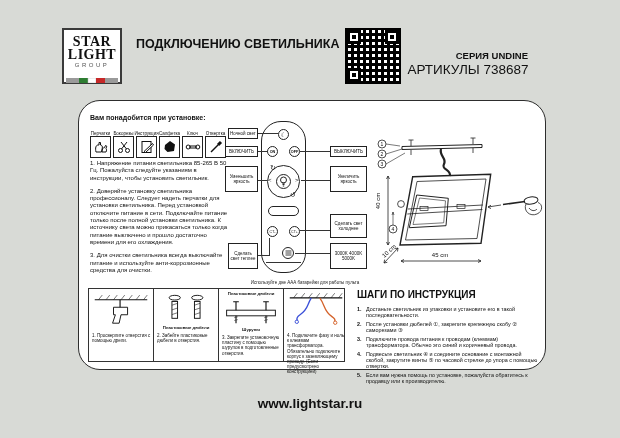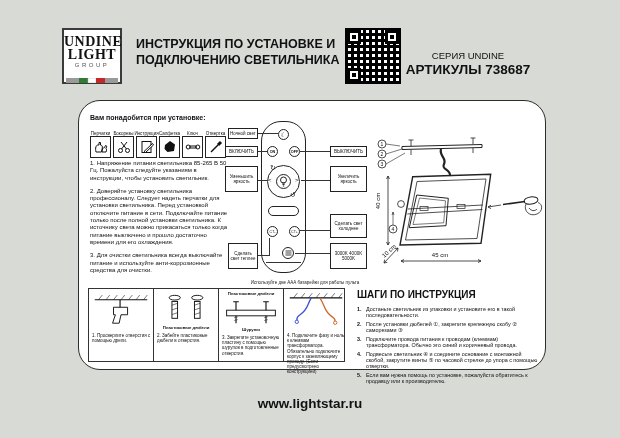--- a/index.html
+++ b/index.html
@@ -14,22 +14,22 @@
   .logo .l1{font-family:"Liberation Serif",serif;font-weight:bold;font-size:14px;line-height:13px;margin-top:5px;letter-spacing:.5px;}
   .logo .l2{font-family:"Liberation Serif",serif;font-weight:bold;font-size:14px;line-height:13px;letter-spacing:.5px;}
   .logo .l3{font-size:6px;letter-spacing:2.5px;color:#555;line-height:8px;}
   .title{left:136px;top:36px;width:220px;font-size:12.5px;font-weight:bold;line-height:16px;}
   .qr{left:345px;top:28px;width:56px;height:56px;
       background:
         repeating-linear-gradient(0deg,#000 0 3px,transparent 3px 6px),
         repeating-linear-gradient(90deg,#000 0 3px,#fff 3px 6px);}
   .finder{position:absolute;width:14px;height:14px;background:#fff;border:3px solid #000;box-sizing:border-box;}
   .finder::after{content:"";position:absolute;left:2px;top:2px;width:4px;height:4px;background:#000;}
-  .series{left:408px;top:50px;width:120px;text-align:center;font-size:9.5px;font-weight:normal;}
-  .articles{left:398px;top:62px;width:140px;text-align:center;font-size:13.5px;font-weight:bold;}
+  .series{left:408px;top:50px;width:120px;text-align:right;font-size:9.5px;font-weight:bold;}
+  .articles{left:398px;top:62px;width:140px;text-align:center;font-size:13.5px;font-weight:normal;}
   
   .panel{left:78px;top:100px;width:468px;height:270px;background:#fff;border:1.5px solid #2d2d2d;
          border-radius:22px;box-sizing:border-box;}
   .needs-title{left:90px;top:114px;width:140px;font-size:7px;font-weight:bold;}
   .toolbox{position:absolute;top:0;width:21px;height:22px;border:1.2px solid #222;box-sizing:border-box;
            display:flex;align-items:center;justify-content:center;background:#fff;}
   .toollabel{position:absolute;top:-6px;left:50%;transform:translateX(-50%);font-size:4.5px;white-space:nowrap;}
   .para{left:90px;top:160px;width:138px;font-size:6px;line-height:7.3px;}
   .para p{margin:0 0 6px 0;}
   
@@ -54,34 +54,33 @@
   .irow{display:flex;margin-bottom:2.5px;}
   .inum{width:9px;flex:none;font-weight:bold;}
   
   .footer{left:0;top:396px;width:620px;text-align:center;font-size:13.5px;font-weight:bold;}
   .dimlabel{font-size:6px;color:#111;text-align:center;}
 </style>
 </head>
 <body>
 
 <div class="abs logo">
-  <div class="l1">UNDINE</div>
+  <div class="l1">STAR</div>
   <div class="l2">LIGHT</div>
   <div class="l3">GROUP</div>
   <svg width="52" height="5" viewBox="0 0 52 5" style="margin-top:2px;">
     <rect x="0" y="0" width="13" height="5" fill="#9a9a9a"></rect>
     <rect x="13" y="0" width="9" height="5" fill="#2e7d32"></rect>
     <rect x="22" y="0" width="8" height="5" stroke="#bbb" stroke-width="0.5" fill="#ffffff"></rect>
     <rect x="30" y="0" width="9" height="5" fill="#c62828"></rect>
     <rect x="39" y="0" width="13" height="5" fill="#9a9a9a"></rect>
   </svg>
 </div>
 
 <div class="abs title">
-  <div>ИНСТРУКЦИЯ ПО УСТАНОВКЕ И</div>
   <div>ПОДКЛЮЧЕНИЮ СВЕТИЛЬНИКА</div>
 </div>
 
 <div class="abs qr">
   <div class="finder" style="left:2px;top:2px;"></div>
   <div class="finder" style="right:2px;top:2px;"></div>
   <div class="finder" style="left:2px;bottom:2px;"></div>
 </div>
 
 <div class="abs series">СЕРИЯ UNDINE</div>

